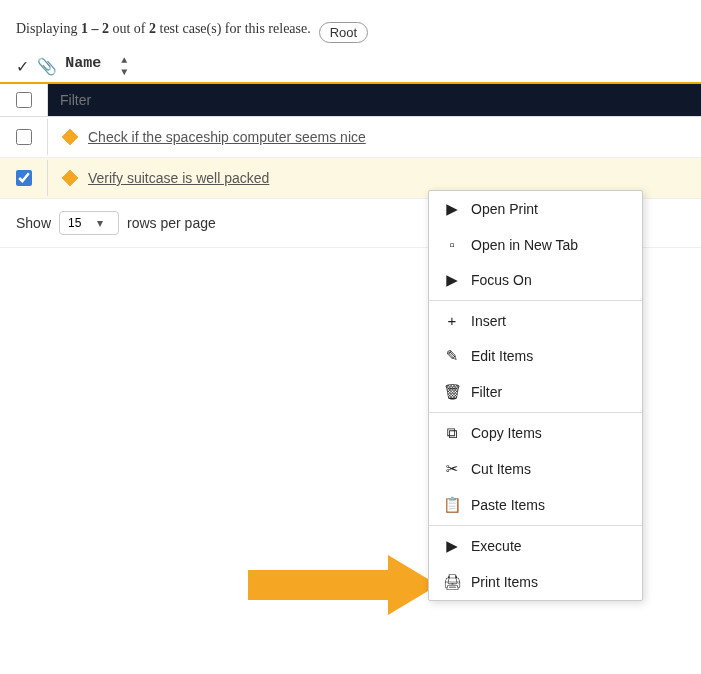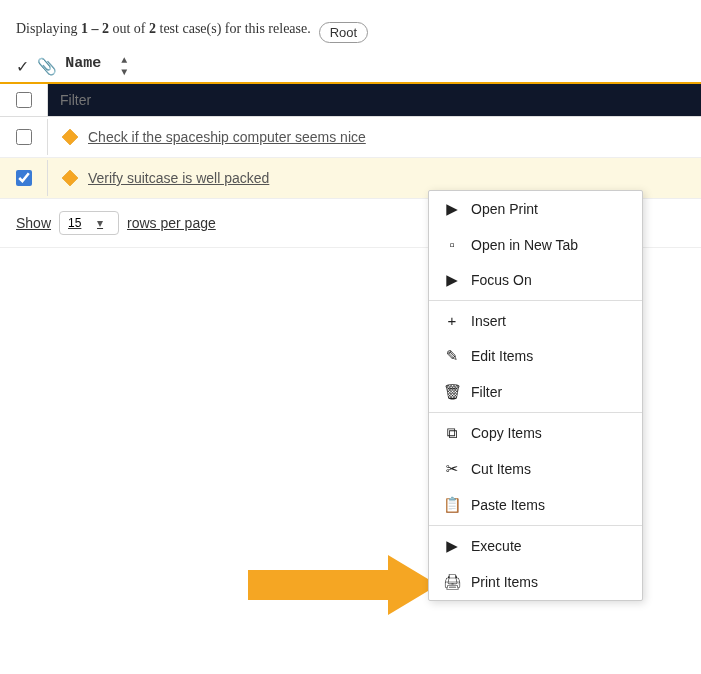--- a/index.html
+++ b/index.html
@@ -116,21 +116,20 @@
     }
 
     .pagination-row {
       display: flex;
       align-items: center;
       padding: 12px 16px;
       gap: 8px;
       color: #333;
       font-size: 14px;
       border-bottom: 1px solid #eee;
-      text-decoration: underline;
     }
     .page-select {
       border: 1px solid #ccc;
       border-radius: 4px;
       padding: 4px 4px;
       font-size: 14px;
       background: #fff;
       cursor: pointer;
       display: flex;
       align-items: center;

